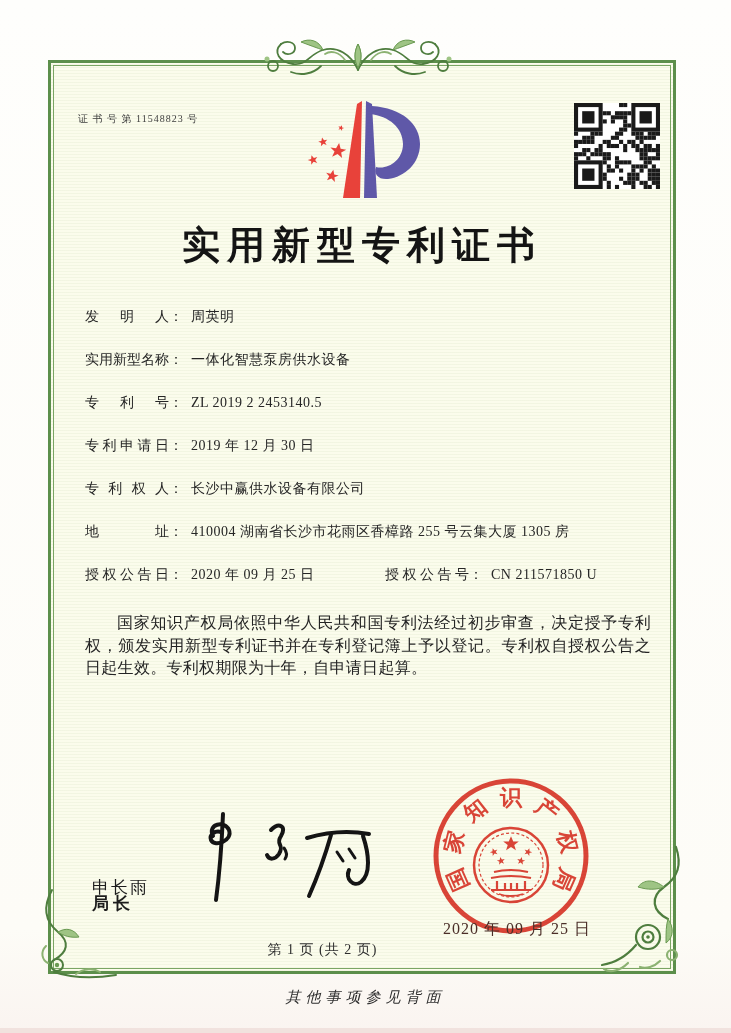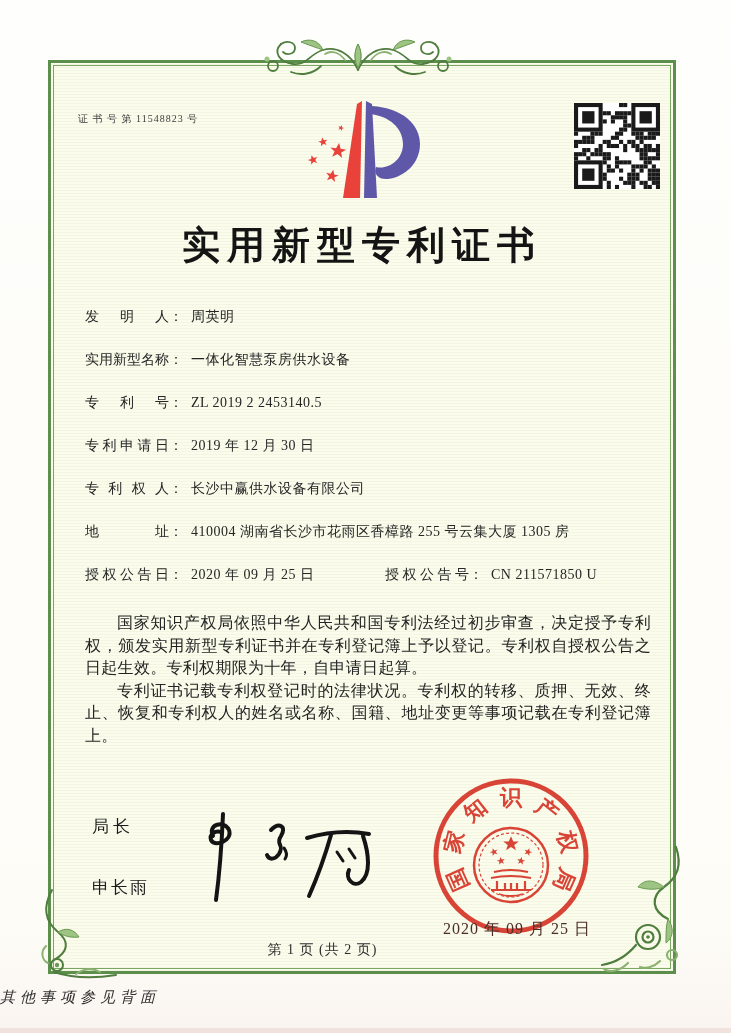--- a/index.html
+++ b/index.html
@@ -32,30 +32,30 @@
   .fields { position:absolute; left:85px; top:308px; width:570px; font-size:14px; color:#262626; }
   .row { position:relative; height:43px; white-space:nowrap; }
   .lbl { display:inline-block; width:84px; text-align:justify; text-align-last:justify; vertical-align:top; }
   .colon { margin-right:8px; }
   .val { letter-spacing:0.5px; }
   .pair2 { position:absolute; left:300px; top:0; }
 
   .body-text { position:absolute; left:85px; top:612px; width:566px; font-size:16px; line-height:22.5px; text-align:justify; letter-spacing:0.3px; color:#242424; }
   .body-text p { margin:0; text-indent:2em; }
 
-  .director-title { position:absolute; left:92px; top:815px; font-size:17px; letter-spacing:4px; color:#1d1d1d; }
+  .director-title { position:absolute; left:92px; top:892px; font-size:17px; letter-spacing:4px; color:#1d1d1d;font-weight:bold; }
   .director-name  { position:absolute; left:92px; top:876px; font-size:17px; letter-spacing:2px; color:#1d1d1d;text-align:right; }
   .signature-svg { position:absolute; left:185px; top:808px; }
 
   .seal-svg { position:absolute; left:428px; top:773px; mix-blend-mode:multiply; opacity:0.93; }
   .seal-char { font-size:22px; font-weight:700; fill:#dd382d; font-family:"Liberation Serif","DejaVu Serif",serif; }
   .seal-date { position:absolute; left:443px; top:919px; font-size:16px; letter-spacing:1px; color:#4b2e28; }
 
   .page-number { position:absolute; left:48px; width:549px; top:941px; text-align:center; font-size:14px; letter-spacing:1px; color:#2e2e2e; }
-  .back-note { position:absolute; left:0; width:731px; top:988px; text-align:left; font-size:15px; letter-spacing:5px; font-style:italic; color:#2e2e2e; }
+  .back-note { position:absolute; left:0; width:731px; top:988px; text-align:center; font-size:15px; letter-spacing:5px; font-style:italic; color:#2e2e2e; }
 
   .orn { position:absolute; }
   .scan-edge { position:absolute; left:0; right:0; bottom:0; height:5px; background:#f1e2de; }
 </style>
 </head>
 <body>
 
 <div class="page">
 
   <div class="paper">
@@ -314,21 +314,20 @@
     <div class="row">
       <span class="lbl">授权公告日</span><span class="colon">：</span><span class="val">2020 年 09 月 25 日</span>
       <span class="pair2">
         <span class="lbl">授权公告号</span><span class="colon">：</span><span class="val">CN 211571850 U</span>
       </span>
     </div>
   </div>
 
   <div class="body-text">
     <p>国家知识产权局依照中华人民共和国专利法经过初步审查，决定授予专利权，颁发实用新型专利证书并在专利登记簿上予以登记。专利权自授权公告之日起生效。专利权期限为十年，自申请日起算。</p>
-    <p>专利证书记载专利权登记时的法律状况。专利权的转移、质押、无效、终止、恢复和专利权人的姓名或名称、国籍、地址变更等事项记载在专利登记簿上。</p>
   </div>
 
   <div class="director-title">局长</div>
   <div class="director-name">申长雨</div>
 
   <svg class="signature-svg" width="190" height="100" viewBox="0 0 190 100">
     <g fill="none" stroke="#141414" stroke-width="4" stroke-linecap="round" stroke-linejoin="round">
       <path d="M28 28 C 22 16 40 12 44 22 C 48 32 30 40 26 32 C 24 27 30 22 36 24"></path>
       <path d="M38 6 C 37 30 35 62 31 92"></path>
       <path d="M86 22 C 94 14 102 18 96 28 C 90 37 100 36 94 46 C 90 52 84 52 82 47"></path>

